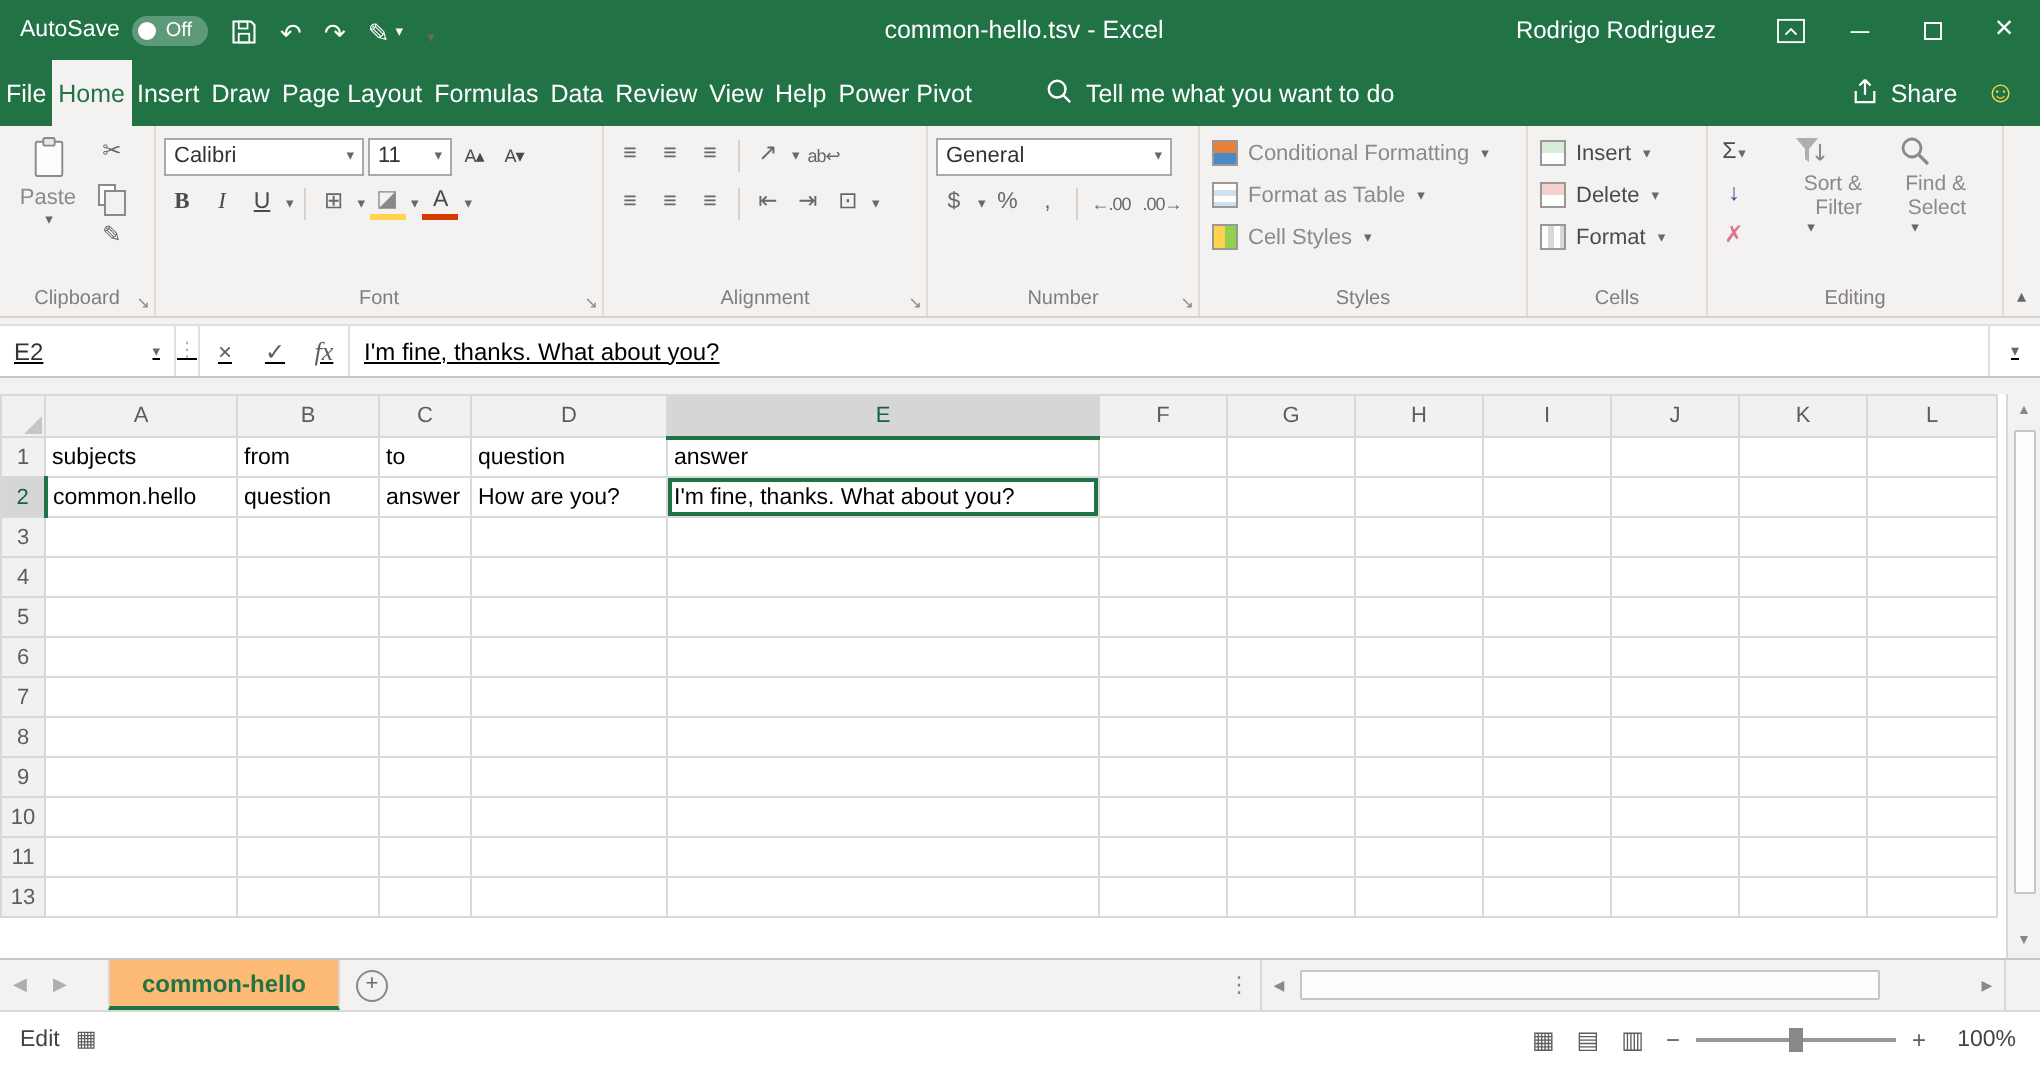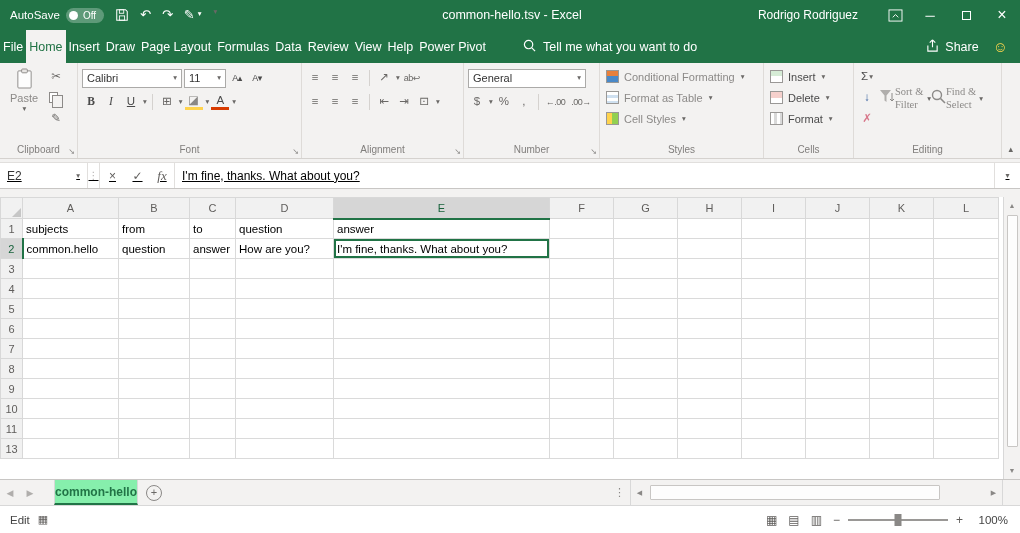--- a/index.html
+++ b/index.html
@@ -2,21 +2,21 @@
 <html><head>
 <meta charset="utf-8">
 <style>
   * { box-sizing: border-box; margin: 0; padding: 0; cursor: default; user-select: none; }
   html,body { width:1020px; height:533px; overflow:hidden; }
   body { font-family:"Liberation Sans","DejaVu Sans",sans-serif; background:#fff; }
   .app { width:1020px; height:533px; display:flex; flex-direction:column; }
 
   
   .titlebar { flex:0 0 30px; background:#217346; color:#fff; display:flex; align-items:center; position:relative; font-size:12px; }
-  .qat { display:flex; align-items:flex-start; gap:11px; margin-left:10px; z-index:2; }
+  .qat { display:flex; align-items:flex-end; gap:11px; margin-left:10px; z-index:2; }
   .autosave { display:flex; align-items:center; gap:6px; font-size:11.5px; }
   .as-pill { display:flex; align-items:center; gap:5px; background:rgba(255,255,255,.28); border-radius:9px; padding:2px 8px 2px 3px; font-size:10px; }
   .as-dot { width:9px; height:9px; background:#fff; border-radius:50%; }
   .qat-ic { font-size:13px; line-height:1; display:flex; align-items:center; gap:2px; }
   .qat-ic .dd { color:#fff; }
   .tb-title { position:absolute; left:4px; right:0; text-align:center; font-size:12.5px; pointer-events:none; }
   .tb-right { margin-left:auto; display:flex; align-items:center; height:100%; z-index:2; }
   .tb-user { font-size:12px; margin-right:20px; }
   .tb-ic { width:34px; height:100%; display:flex; align-items:center; justify-content:center; }
   .winbtn { width:36px; height:100%; display:flex; align-items:center; justify-content:center; font-size:13px; }
@@ -62,21 +62,21 @@
   .sq { width:13px; height:13px; border:1px solid #9a9896; flex:0 0 13px; }
   .sq-cf { background:linear-gradient(180deg,#e8803c 0 50%,#4a89c8 50% 100%); }
   .sq-tbl { background:repeating-linear-gradient(180deg,#fff 0 3px,#cfe0f0 3px 6px); }
   .sq-styles { background:linear-gradient(90deg,#ffd34d 0 50%,#92d050 50% 100%); }
   .sq-ins { background:linear-gradient(180deg,#d6ecd6 0 50%,#fff 50% 100%); }
   .sq-del { background:linear-gradient(180deg,#f5d0cc 0 50%,#fff 50% 100%); }
   .sq-fmt { background:repeating-linear-gradient(90deg,#fff 0 3px,#d9d9d9 3px 6px); }
 
   .edit-content { display:flex; }
   .edit-smalls { display:flex; flex-direction:column; margin-right:3px; }
-  .bigbtn { width:52px; display:flex; flex-direction:row; align-items:center; color:#8c8a88; font-size:10.5px; text-align:left; line-height:1.15; padding-top:2px;font-family:Liberation Serif, serif; }
+  .bigbtn { width:52px; display:flex; flex-direction:column; align-items:center; color:#8c8a88; font-size:10.5px; text-align:right; line-height:1.15; padding-top:2px; }
   .collapse-ribbon { position:absolute; right:7px; bottom:4px; color:#6a6866; font-size:9px; }
 
   
   .fwrap { flex:0 0 38px; background:#f3f2f1; padding-top:3px; }
   .fbar { height:27px; background:#fff; border-top:1px solid #e1dfdd; border-bottom:1px solid #c8c6c4; display:flex; align-items:stretch; font-size:12px;text-decoration:underline; }
   .namebox { width:88px; display:flex; align-items:center; padding:0 7px; border-right:1px solid #e1dfdd; color:#333; }
   .namebox .dd { margin-left:auto; }
   .fb-handle { width:12px; display:flex; align-items:center; justify-content:center; color:#b5b3b1; font-size:10px; border-right:1px solid #e1dfdd; }
   .fb-btn { width:25px; display:flex; align-items:center; justify-content:center; color:#5f5d5b; font-size:12px; }
   .fb-fx { font-style:italic; font-family:"Liberation Serif",serif; border-right:1px solid #e1dfdd; font-size:13px; }
@@ -96,21 +96,21 @@
   .corner { background:#f1f1f1; border:1px solid #d8d8d8; position:relative; }
   .corner::after { content:""; position:absolute; right:1px; bottom:1px; border-left:9px solid transparent; border-bottom:9px solid #c6c6c6; }
   .vscroll { position:absolute; top:0; right:0; bottom:0; width:17px; background:#f3f2f1; border-left:1px solid #d8d8d8; display:flex; flex-direction:column; align-items:center; }
   .vs-btn { height:17px; width:100%; display:flex; align-items:center; justify-content:center; font-size:7px; color:#8a8886; }
   .vs-thumb { width:11px; flex:1; margin:1px 0; background:#fdfdfd; border:1px solid #c8c6c4; border-radius:1px; }
   .vs-gap { height:14px; width:11px; }
 
   
   .sheetbar { flex:0 0 26px; background:#f3f2f1; border-top:1px solid #c8c6c4; display:flex; align-items:stretch; font-size:12px; }
   .tab-nav { width:20px; display:flex; align-items:center; justify-content:center; color:#b0aeac; font-size:9px; }
-  .sheet-tab { display:flex; align-items:center; padding:0 0; background:#86efac; border-left:1px solid #d8d8d8; border-right:1px solid #d8d8d8; border-bottom:2px solid #217346; color:#217346; font-weight:700; margin-left:14px; }
+  .sheet-tab { display:flex; align-items:center; padding:0 16px; background:#fdba74; border-left:1px solid #d8d8d8; border-right:1px solid #d8d8d8; border-bottom:2px solid #217346; color:#217346; font-weight:700; margin-left:14px; }
   .addsheet { width:32px; display:flex; align-items:center; justify-content:center; }
   .addsheet-circle { width:16px; height:16px; border-radius:50%; border:1px solid #8a8886; color:#6a6866; display:flex; align-items:center; justify-content:center; font-size:11px; line-height:1; }
   .sb-dots { display:flex; align-items:center; color:#8a8886; margin-left:auto; padding:0 5px; font-size:11px; }
   .hscroll { width:372px; display:flex; align-items:center; background:#f3f2f1; border-left:1px solid #d8d8d8; }
   .hs-btn { width:17px; text-align:center; font-size:7px; color:#8a8886; }
   .hs-track { flex:1; height:100%; display:flex; align-items:center; }
   .hs-thumb { height:15px; width:86%; background:#fdfdfd; border:1px solid #c8c6c4; border-radius:1px; margin-left:2px; }
   .sb-corner { width:18px; border-left:1px solid #d8d8d8; background:#f3f2f1; }
 
   

